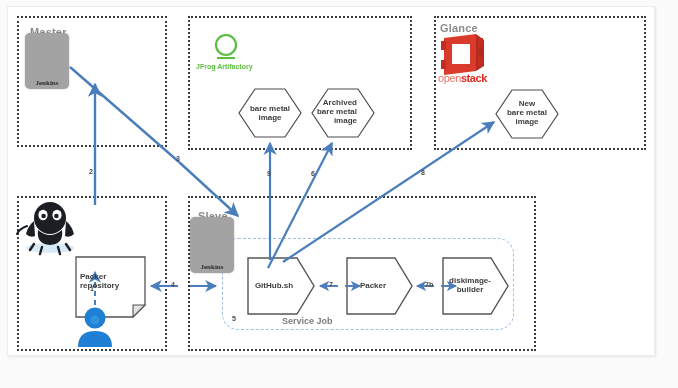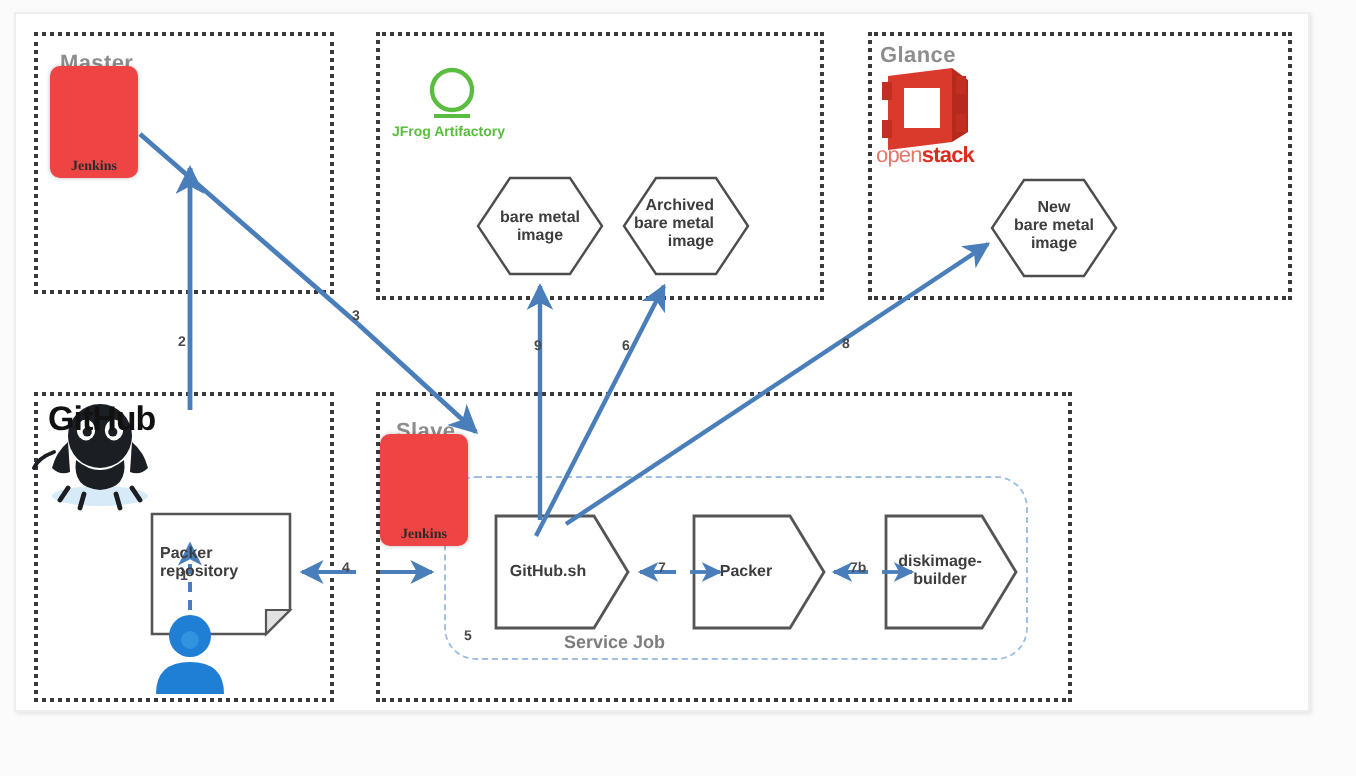--- a/index.html
+++ b/index.html
@@ -57,21 +57,21 @@
   .numlabel {
     position: absolute;
     font-size: 7px;
     font-weight: bold;
     color: #4a4a4a;
   }
   
   .jenkins {
     position: absolute;
     width: 44px; height: 56px;
-    background: #ef4444;
+    background: #a3a3a3;
     border-radius: 5px;
     box-shadow: 0 0 2px rgba(0,0,0,0.28);
   }
   .jenkins .jtxt {
     position: absolute;
     left: 0; bottom: 2px; width: 100%;
     text-align: center;
     font-size: 7px;
     font-weight: bold;
     color: #2b2b2b;
@@ -293,21 +293,20 @@
   <div class="nodelabel" style="left:444px; top:277px; width:52px;">diskimage-
 builder</div>
 
   <div class="jenkins" style="left:25px; top:33px;">
     <div class="jtxt">Jenkins</div>
   </div>
   <div class="jenkins" style="left:190px; top:217px;">
     <div class="jtxt">Jenkins</div>
   </div>
 
-  <div class="gh-word" style="left:24px; top:200px;">GitHub</div>
 
   <div class="jfrog-word" style="left:196px; top:63px;">JFrog Artifactory</div>
 
   <div class="openstack-word" style="left:438px; top:72px;">
     <span class="light">open</span><span>stack</span>
   </div>
 
   <div class="numlabel" style="left:90px; top:285px;">1</div>
   <div class="numlabel" style="left:89px; top:168px;">2</div>
   <div class="numlabel" style="left:176px; top:155px;">3</div>

